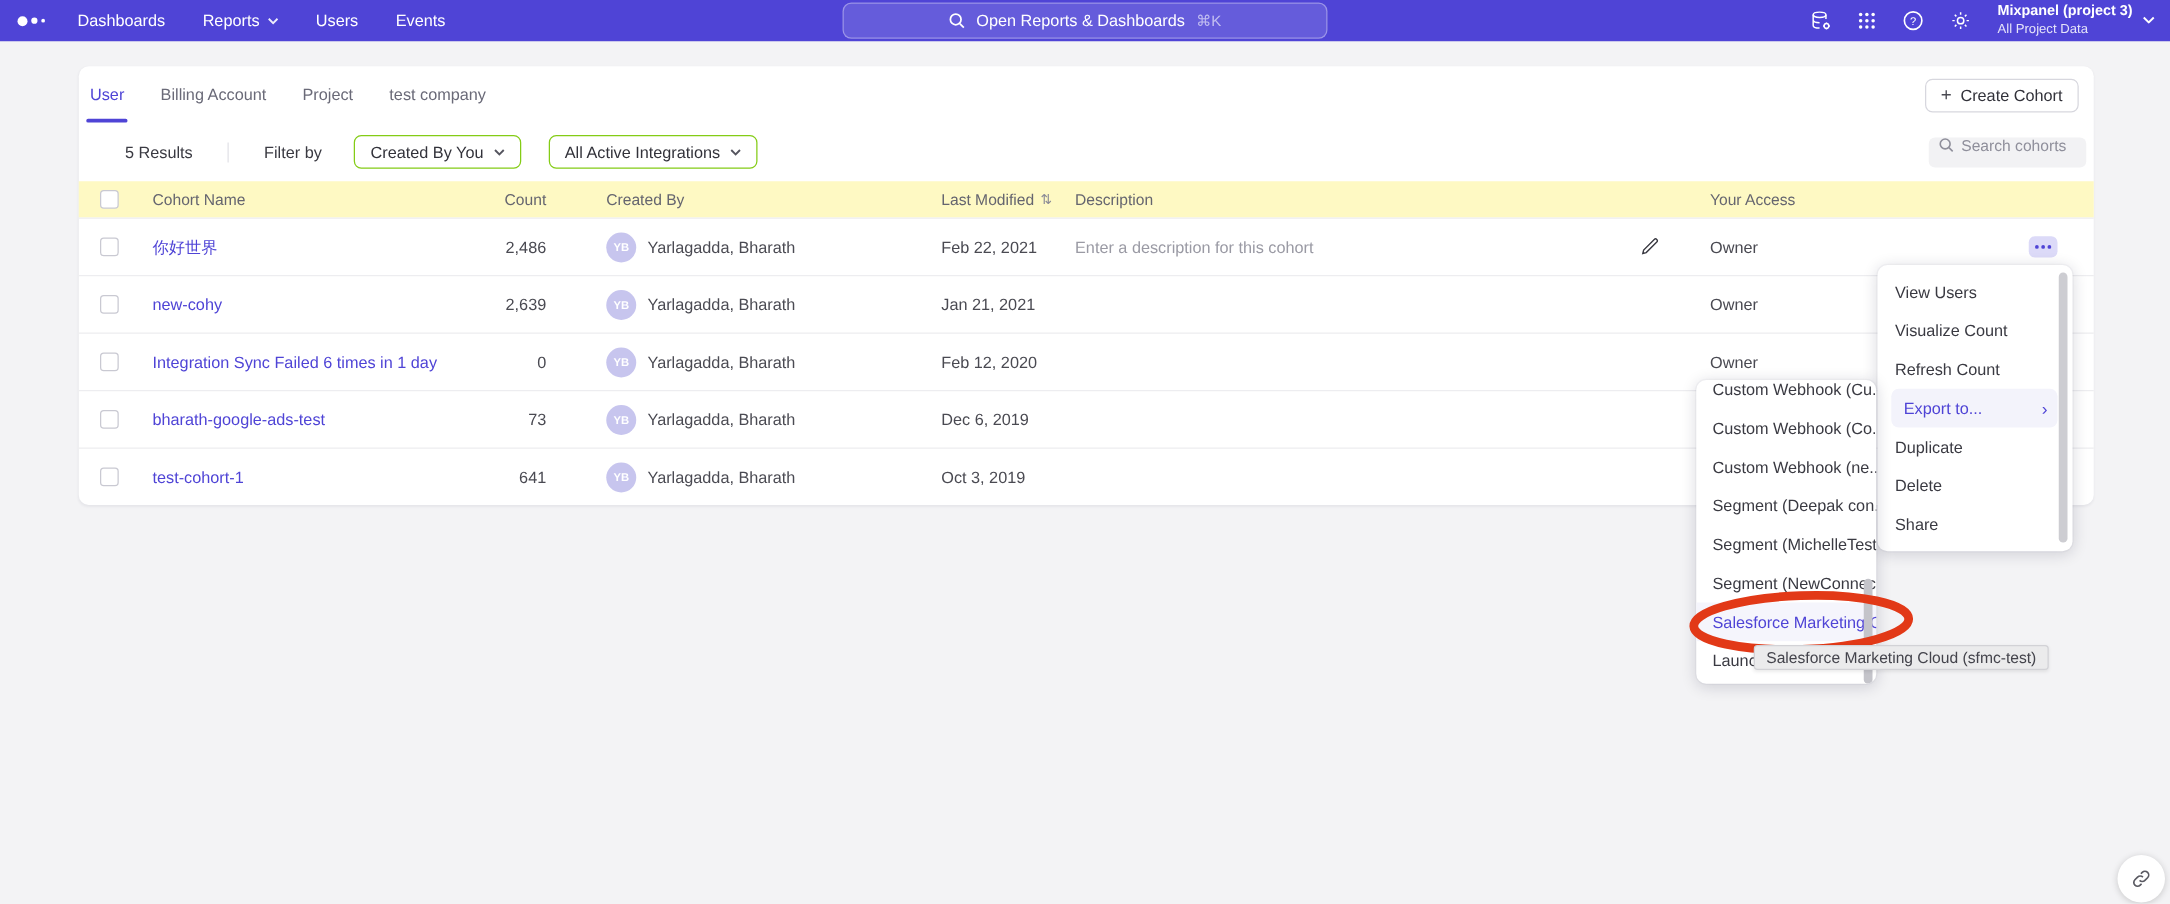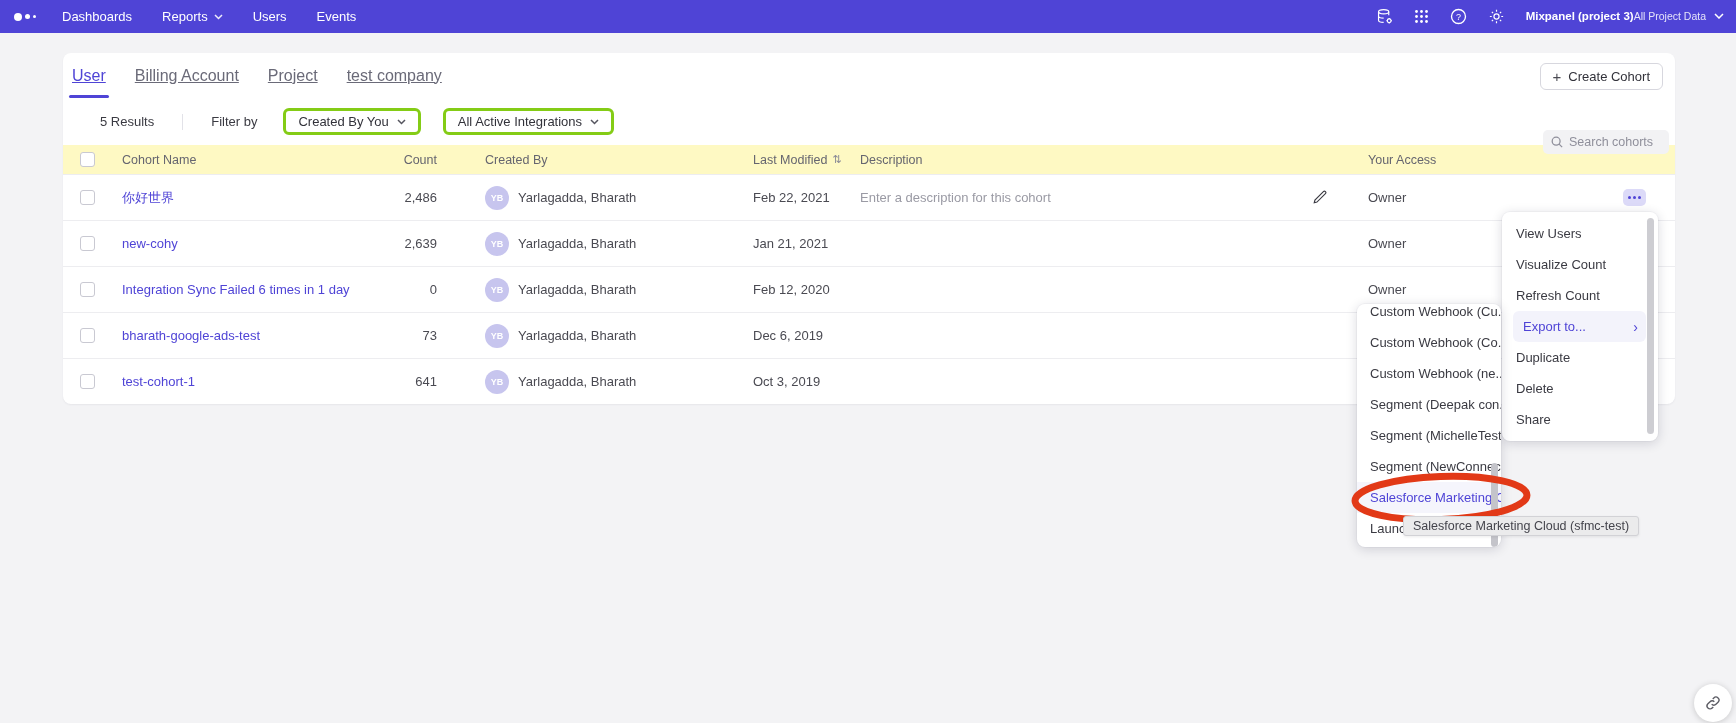--- a/index.html
+++ b/index.html
@@ -29,57 +29,57 @@
     position:absolute; left:50%; top:2px; transform:translateX(-50%);
     width:388px; height:29px; border-radius:7px;
     background:rgba(255,255,255,.13); border:1px solid rgba(255,255,255,.35);
     display:flex; align-items:center; justify-content:center; gap:9px;
     color:#fff; font-size:13px; cursor:pointer;
   }
   .nav-search .shortcut { color:rgba(255,255,255,.6); font-size:12px; }
   .nav-right { position:absolute; right:12px; top:0; height:33px; display:flex; align-items:center; gap:21px; }
   .nav-icon { color:#fff; display:flex; align-items:center; cursor:pointer; }
   .project-switcher { display:flex; align-items:center; gap:8px; cursor:pointer; }
-  .project-meta { display:flex; flex-direction:row; line-height:1.2; }
+  .project-meta { display:flex; flex-direction:column; line-height:1.2; }
   .project-name { color:#fff; font-size:11.5px; font-weight:bold; }
   .project-scope { color:rgba(255,255,255,.85); font-size:10.5px; }
 
   
   .card {
     position:absolute; left:63px; top:53px; width:1612px;
     background:#fff; border-radius:8px;
     box-shadow:0 1px 2px rgba(30,30,60,.06);
   }
   .tabs-row { height:45px; display:flex; align-items:stretch; padding:0 12px 0 8px; position:relative; }
   .tabs { display:flex; gap:27px; }
-  .tab { position:relative; display:flex; align-items:center; font-size:16px; color:#6a6a78; cursor:pointer; padding:0 1px;text-decoration:underline; }
+  .tab { position:relative; display:flex; align-items:center; font-size:13px; color:#6a6a78; cursor:pointer; padding:0 1px; }
   .tab.active { color:#4f44d6; font-weight:500; }
   .tab.active::after { content:""; position:absolute; left:-2px; right:-2px; bottom:0; height:3px; border-radius:2px; background:#4f44d6; }
   .create-btn {
     position:absolute; right:12px; top:10px; height:27px;
     border:1px solid #d7d7de; border-radius:6px; background:#fff;
     display:flex; align-items:center; gap:7px; padding:0 12px;
     font-size:13px; color:#32323a; cursor:pointer;
   }
   .create-btn .plus { font-size:15px; color:#4a4a52; line-height:1; }
 
   .filter-row { height:47px; display:flex; align-items:center; padding:0 12px 0 37px; position:relative;gap:12px; }
   .results-count { font-size:13px; color:#3a3a42; }
   .vdivider { width:1px; height:16px; background:#e2e2e8; margin:0 16px; }
   .filter-by { font-size:13px; color:#3a3a42; margin-right:14px; }
   .pill {
-    height:27px; border:3px solid #84cc16; border-radius:6px; background:#fff;
+    height:27px; border:1px solid #84cc16; border-radius:6px; background:#fff;
     display:flex; align-items:center; gap:8px; padding:0 12px;
     font-size:13px; color:#32323a; cursor:pointer; margin-right:10px;
   }
   .pill svg { color:#55555f; }
   .cohort-search {
     position:absolute; right:6px; top:12px; width:126px; height:24px;
-    background:#f2f2f4; border-radius:5px; display:flex; align-items:center; gap:6px;
-    padding:0 8px; cursor:text;margin-top:20px;
+    background:#f2f2f4; border-radius:5px; display:flex; align-items:flex-start; gap:6px;
+    padding:0 8px; cursor:text;
   }
   .cohort-search span { font-size:12.5px; color:#8f8f9b; }
 
   
   .trow {
     display:grid;
     grid-template-columns:59px 246px 69px 316px 107px 452px 40px 271px 52px;
     align-items:center; height:46px; border-top:1px solid #ededf0;
     font-size:13px; color:#4a4a52;
   }
@@ -165,20 +165,28 @@
         </svg>
     </div>
     <div class="nav-link">
         <span>Users</span>
       </div>
     <div class="nav-link">
         <span>Events</span>
       </div>
   </div>
 
+  <div class="nav-search">
+    <svg width="13" height="13" viewBox="0 0 14 14" fill="none" stroke="#fff" stroke-width="1.5">
+        <circle cx="6" cy="6" r="4.6"></circle>
+        <path d="M9.5 9.5L13 13"></path>
+      </svg>
+    <span>Open Reports &amp; Dashboards</span>
+    <span class="shortcut">⌘K</span>
+  </div>
 
   <div class="nav-right">
     <span class="nav-icon">
       <svg width="17" height="17" viewBox="0 0 20 20" fill="none" stroke="#fff" stroke-width="1.4">
         <ellipse cx="9" cy="4.5" rx="6" ry="2.5"></ellipse>
           <path d="M3 4.5v5c0 1.4 2.7 2.5 6 2.5M3 9.5v5c0 1.4 2.7 2.5 6 2.5"></path>
           <path d="M15 4.5v4"></path>
         <circle cx="15.5" cy="15" r="2.2"></circle>
           <path d="M15.5 11.7v1.1M15.5 17.2v1.1M12.2 15h1.1M17.7 15h1.1"></path>
       </svg>

